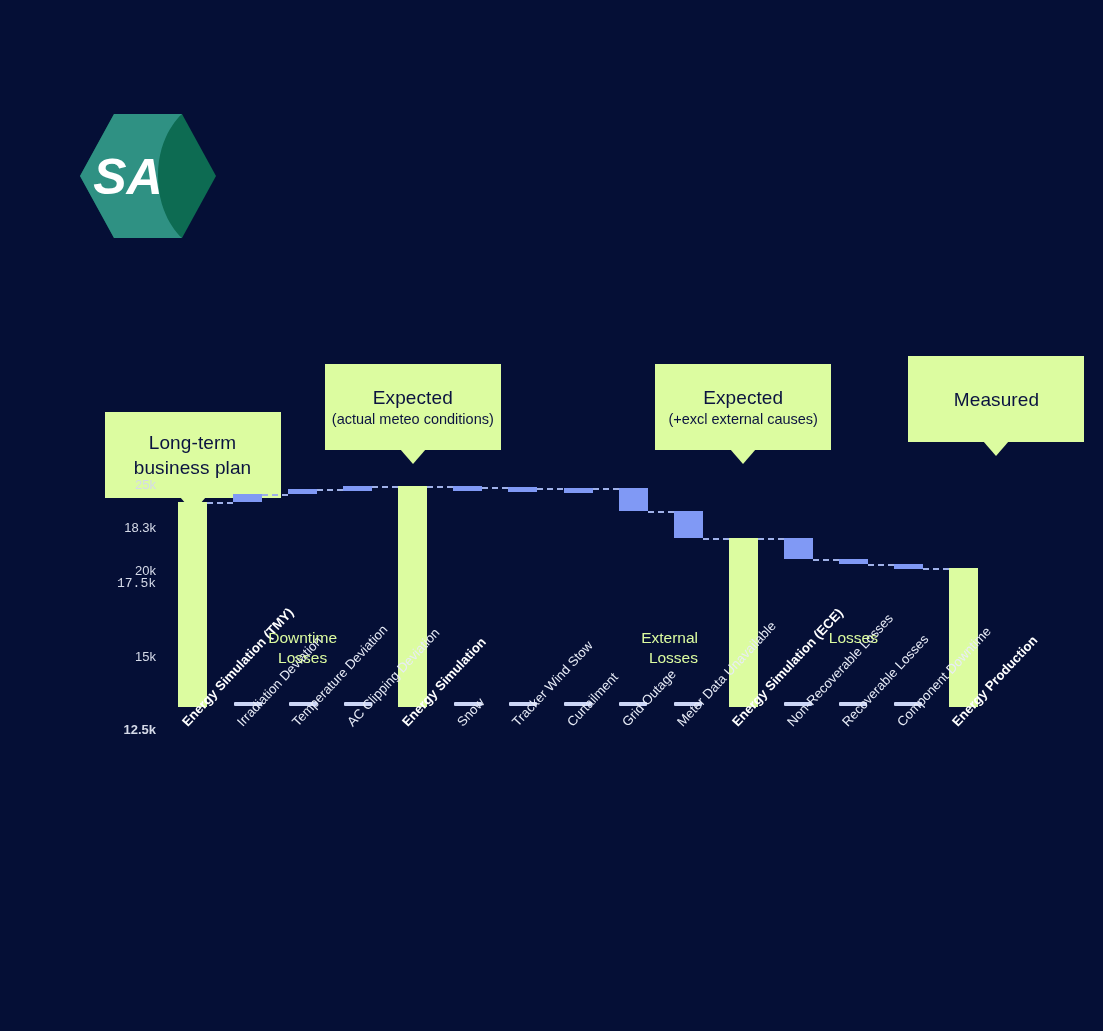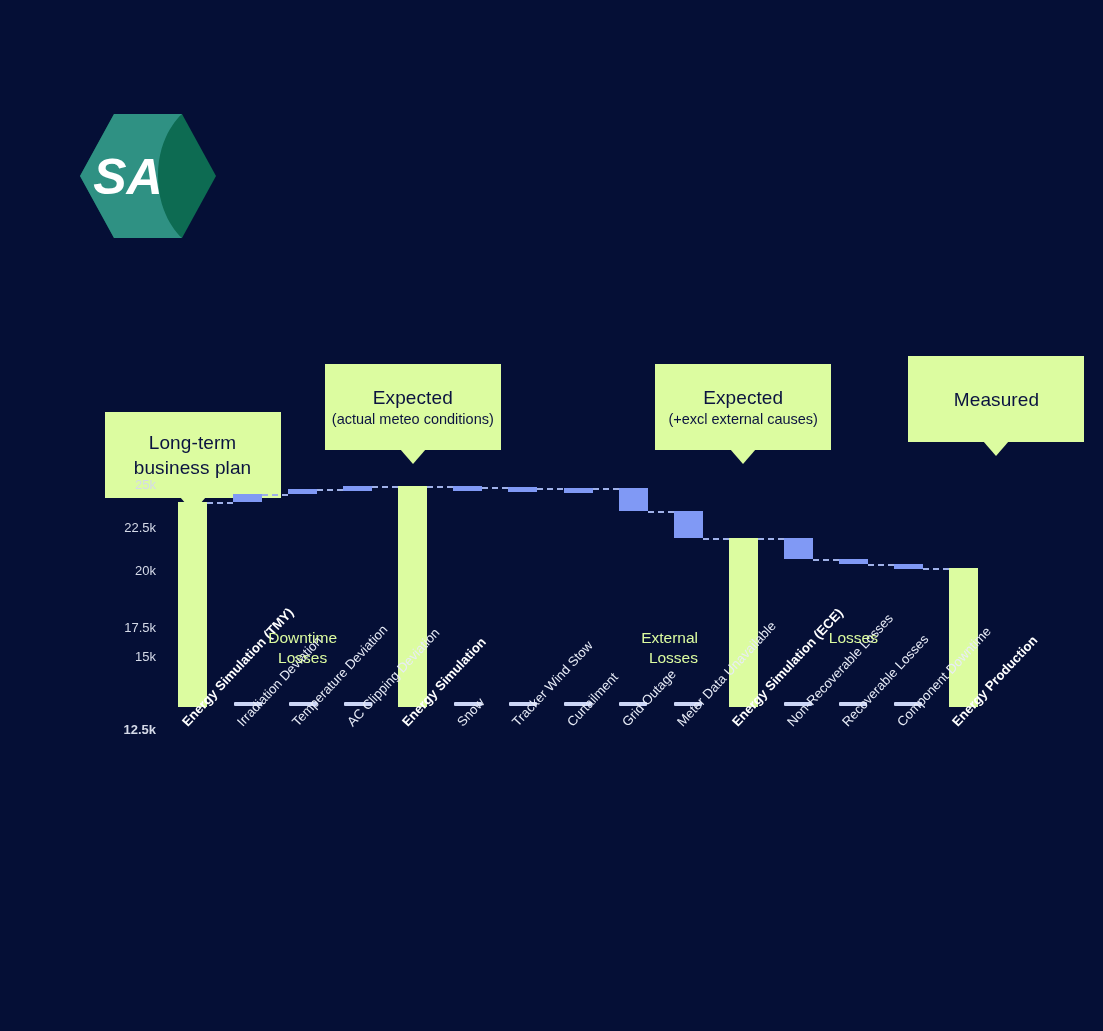--- a/index.html
+++ b/index.html
@@ -109,23 +109,23 @@
   <span class="tip"></span>
 </div>
 <div class="callout" id="co3" style="width: 176px; height: 86px; top: 356px; left: 875.467px; margin-left: 33px;">
   <span class="c-main">Measured</span>
   <span class="tip"></span>
 </div>
 
 <div id="chart">
   <div id="yaxis">
       <div class="ytick" style="top: 484.279px;">25k</div>
-      <div class="ytick" style="top: 527.11px;">22.5k</div>
+      <div class="ytick" style="top: 527.11px;">18.3k</div>
       <div class="ytick" style="top: 569.941px;">20k</div>
-      <div class="ytick" style="top: 627px;">17.5k</div>
+      <div class="ytick" style="top: 583px; font-family: Liberation Mono, monospace;">17.5k</div>
       <div class="ytick" style="top: 655.603px; text-align: center;">15k</div>
       <div class="ytick" style="top: 729px; font-weight: bold;">12.5k</div>
     </div>
   <div id="bars-layer">
       <div class="bar total" title="Energy Simulation (TMY): 23980" style="left: 178.033px; top: 501.754px; width: 29px; height: 205.246px;"></div>
       <div class="bar delta" title="Irradiation Deviation: 480" style="left: 233.1px; top: 493.531px; width: 29px; height: 8.22353px;"></div>
       <div class="bar delta" title="Temperature Deviation: 290" style="left: 288.167px; top: 488.562px; width: 29px; height: 5px;"></div>
       <div class="bar delta" title="AC Clipping Deviation: 175" style="left: 343.233px; top: 485.564px; width: 29px; height: 5px;"></div>
       <div class="bar total" title="Energy Simulation: 24925" style="left: 398.3px; top: 485.564px; width: 29px; height: 221.436px;"></div>
       <div class="bar delta" title="Snow: -70" style="left: 453.367px; top: 485.564px; width: 29px; height: 5px;"></div>

